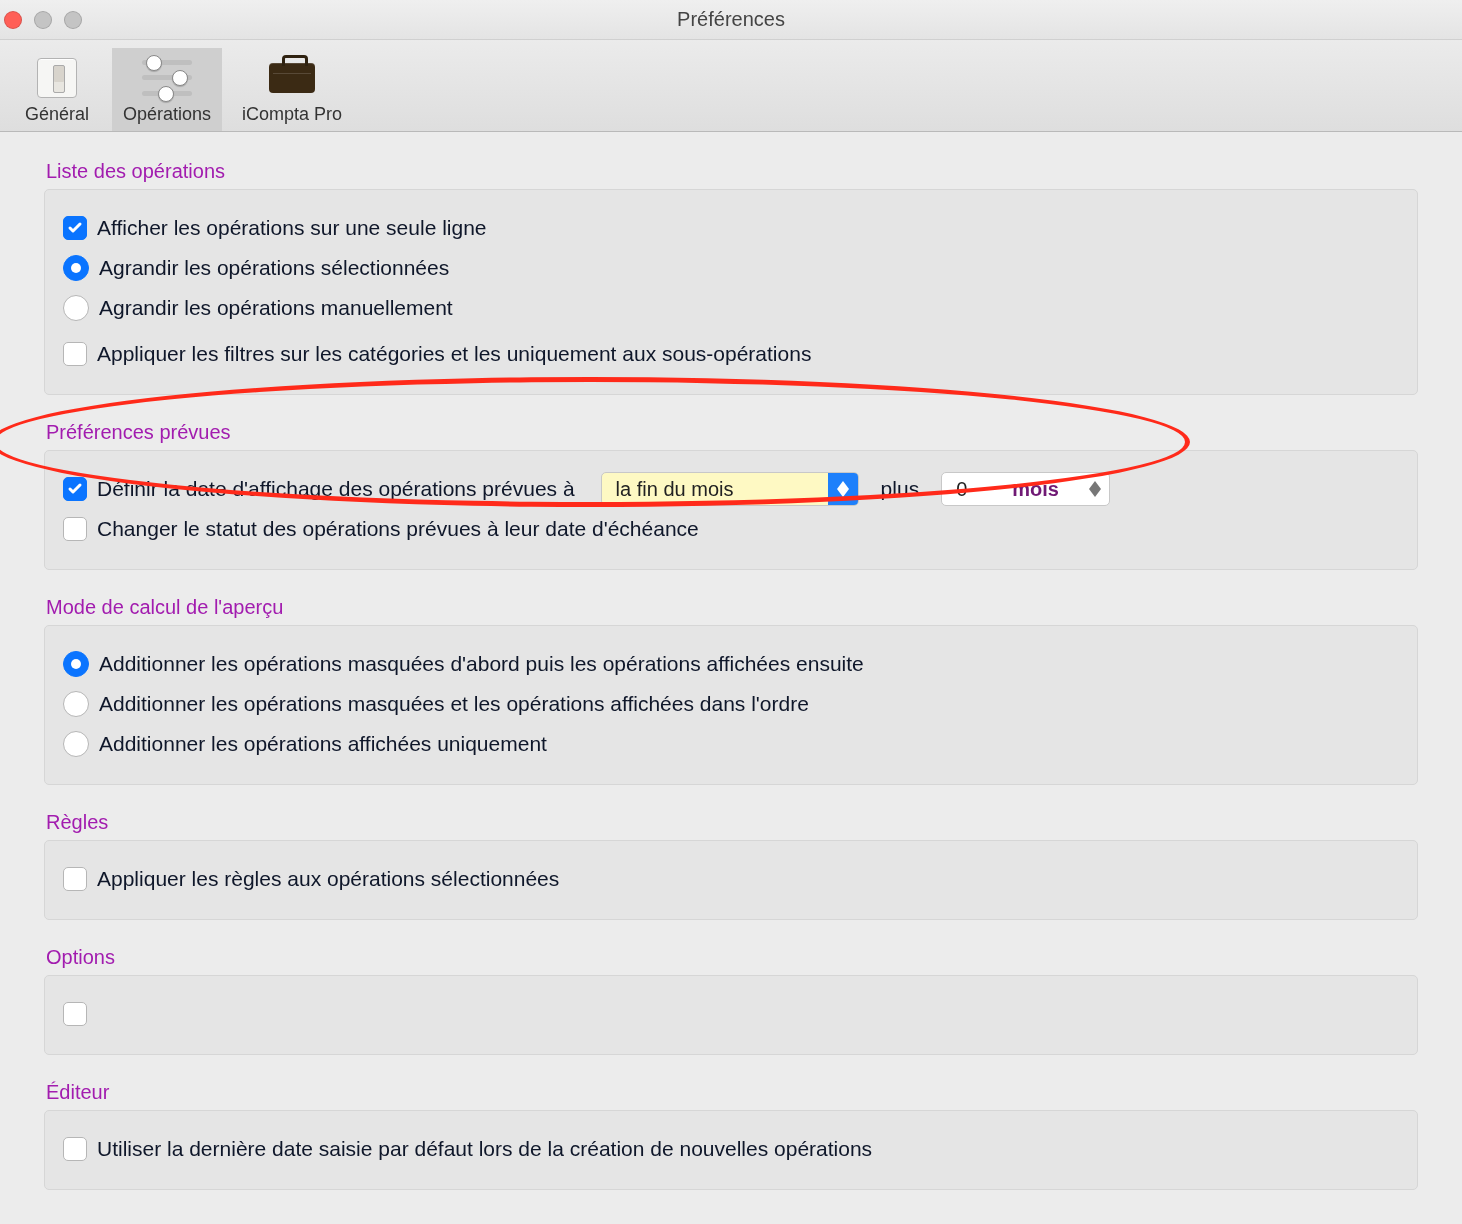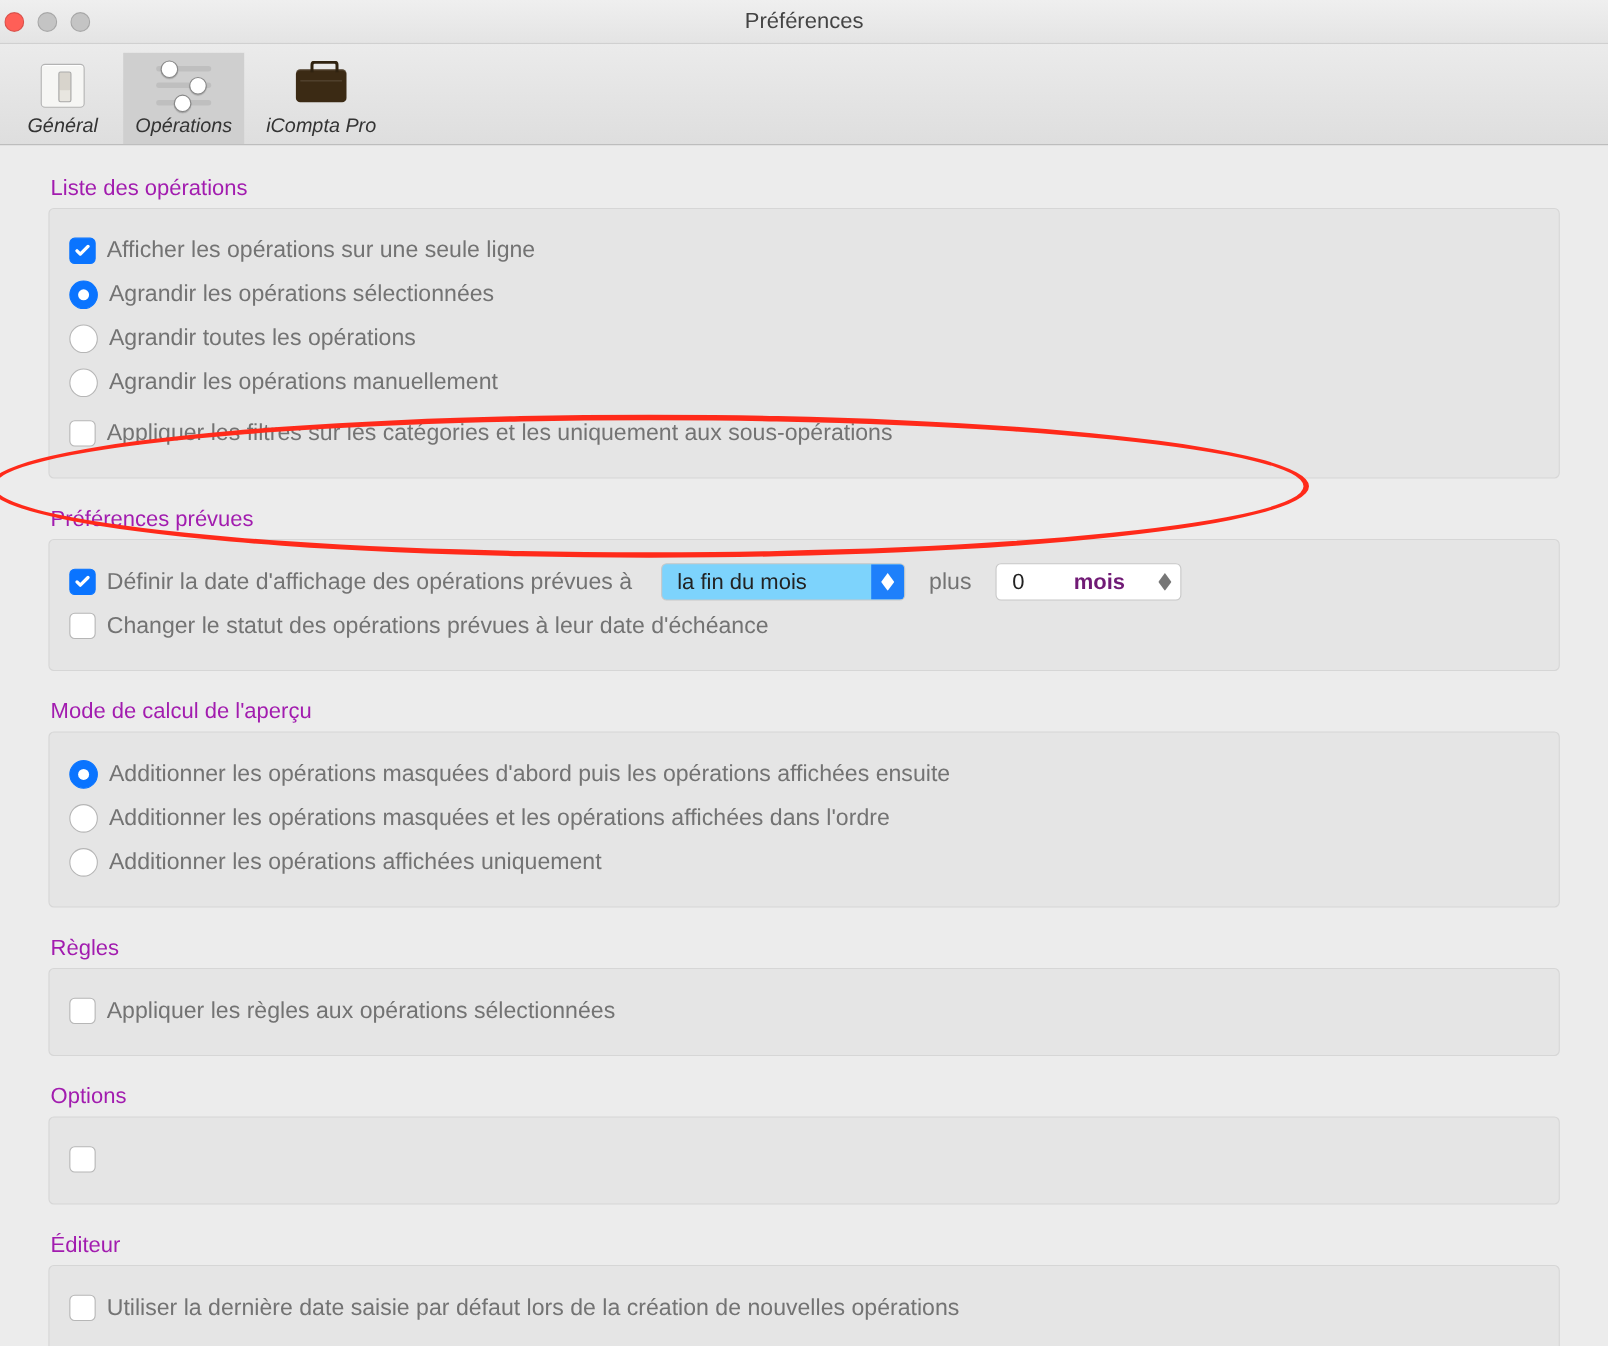--- a/index.html
+++ b/index.html
@@ -38,21 +38,20 @@
     height: 92px;
     background: linear-gradient(#ebebeb, #dedede);
     border-bottom: 1px solid #b9b9b9;
     display: flex; align-items: flex-end; gap: 0;
     padding-left: 2px;
   }
   .tool {
     width: 110px; padding: 6px 4px 6px;
     display: flex; flex-direction: column; align-items: center;
     cursor: default;
-    font-style: italic;
   }
   .tool.selected {
     background: #cfcfcf;
   }
   .tool .icon { width: 54px; height: 48px; display: flex; align-items: center; justify-content: center; }
   .tool .label { font-size: 18px; margin-top: 2px; color: #333; }
 
   
   .switch-plate { width: 40px; height: 40px; background:#f6f6f4; border:1px solid #b3b3b3; border-radius:4px; position:relative; box-shadow: inset 0 1px 0 #fff; }
   .switch-plate::before { content:""; position:absolute; left:15px; top:6px; width:10px; height:26px; background:#d8d4cc; border:1px solid #aaa; border-radius:2px; box-shadow: inset 0 -10px 0 #e8e6e0; }
@@ -103,27 +102,27 @@
     display:inline-flex; align-items:center; justify-content:center;
     flex-shrink:0;
   }
   .radio.on {
     background:#0a74ff; border-color:#0a74ff;
   }
   .radio.on::after {
     content:""; width:10px; height:10px; border-radius:50%; background:#fff;
   }
 
-  .lbl { font-size:21px; color:#737373; }
+  .lbl { font-size:21px; color:#0f172a; }
 
   
   .popup {
     display:inline-flex; align-items:center;
-    height:34px; background:#7dd3fc; border:1px solid #c8c8c8; border-radius:5px;
-    overflow:hidden; font-size:20px;
+    height:34px; background:#fef9c3; border:1px solid #c8c8c8; border-radius:5px;
+    overflow:hidden; font-size:20px;gap:36px;
   }
   .popup .val { padding:0 14px; min-width:190px; }
   .popup .arrows {
     width:30px; align-self:stretch; display:flex; flex-direction:column;
     align-items:center; justify-content:center;
     background:#1e80fb; color:#fff;
   }
   .popup .arrows svg { width:12px; height:8px; display:block; }
   .popup .arrows svg polygon { fill:#fff; }
 
@@ -195,24 +194,20 @@
           </svg>
         </span>
       <span class="lbl">Afficher les opérations sur une seule ligne</span>
     </div>
     <div class="row">
       <span class="radio on"></span>
       <span class="lbl">Agrandir les opérations sélectionnées</span>
     </div>
     <div class="row">
       <span class="radio"></span>
-      <span class="lbl">Agrandir toutes les opérations</span>
-    </div>
-    <div class="row">
-      <span class="radio"></span>
       <span class="lbl">Agrandir les opérations manuellement</span>
     </div>
     <div class="row" style="margin-top:10px">
       <span class="chk"></span>
       <span class="lbl">Appliquer les filtres sur les catégories et les uniquement aux sous-opérations</span>
     </div>
   </div>
 
   <div class="group-title">Préférences prévues</div>
   <div class="group-box">

